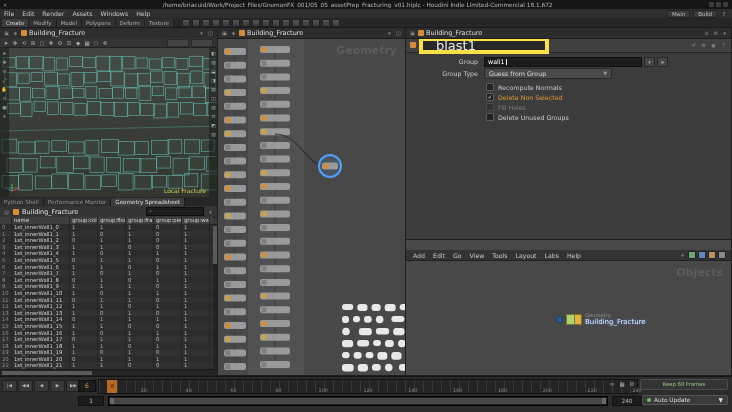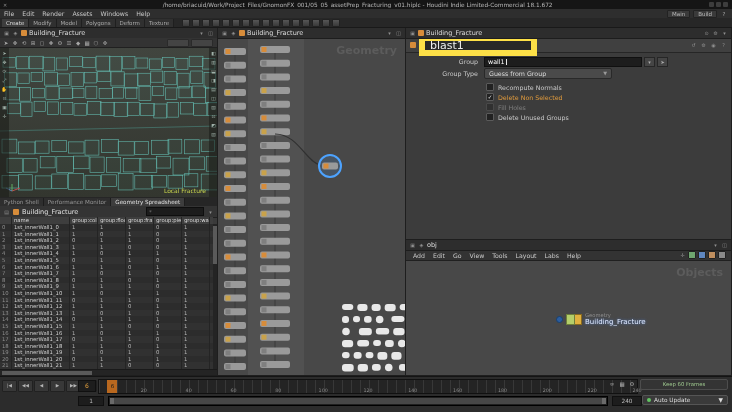--- a/index.html
+++ b/index.html
@@ -63,21 +63,21 @@
   .hthumb{position:absolute;left:2px;top:1px;width:90px;height:4px;background:#5a5a5a;}
 
   
   #mid-pane{left:218px;top:28px;width:188px;height:348px;background:#484848;}
   .net-canvas{position:absolute;left:0;top:10px;right:0;bottom:0;background:#484848;overflow:hidden;}
   .context-label{position:absolute;top:6px;right:8px;font-size:11px;font-weight:bold;color:#5c5c5c;z-index:3;pointer-events:none;}
 
   
   #param-pane{left:406px;top:28px;width:326px;height:212px;background:#3c3c3c;}
   .node-row{position:absolute;left:0;top:10px;right:0;height:14px;background:#404040;border-bottom:1px solid #262626;display:flex;align-items:center;gap:3px;padding:0 4px;}
-  .name-field{width:96px;height:9px;background:#282828;border:6px solid #fde047;color:#ececec;font-size:11px;line-height:9px;padding:0 5px;}
+  .name-field{width:96px;height:9px;background:#282828;border:4px solid #fde047;color:#ececec;font-size:13px;line-height:9px;padding:0 13px;}
   .node-row .right{margin-left:auto;display:flex;gap:3px;}
   .prow{position:absolute;left:0;right:0;height:11px;display:flex;align-items:center;}
   .plabel{width:72px;text-align:right;padding-right:6px;font-size:6.3px;color:#c9c9c9;flex:none;}
   .pfield{width:150px;height:8px;background:#1d1d1d;border:1px solid #101010;color:#fff;font-size:6.3px;line-height:8px;padding:0 3px;position:relative;}
   .caret{display:inline-block;width:1px;height:6px;background:#e8e8e8;vertical-align:middle;margin-left:1px;}
   .pmini{width:9px;height:8px;background:#454545;border:1px solid #262626;color:#aaa;font-size:5px;line-height:8px;text-align:center;margin-left:2px;}
   .pcombo{width:118px;height:9px;background:#4a4a4a;border:1px solid #292929;border-radius:2px;color:#ddd;font-size:6.3px;line-height:9px;padding:0 4px;display:flex;}
   .pcombo .arr{margin-left:auto;color:#999;font-size:5px;}
   #toggle-list{position:absolute;left:0;top:54px;right:0;}
   .trow{height:10px;display:flex;align-items:center;padding-left:80px;gap:4px;}
@@ -786,29 +786,20 @@
           <span class="tlabel">Fill Holes</span>
         </div>
         <div class="trow normal">
           <span class="cbox"></span>
           <span class="tlabel">Delete Unused Groups</span>
         </div>
       </div>
   </div>
 
   <div id="obj-pane" class="pane">
-    <div class="pane-header">
-      <span class="ph-icon">▣</span>
-      <span class="ph-icon">◈</span>
-      <span class="ph-path">obj</span>
-      <span class="ph-right">
-        <span class="ph-icon">▾</span>
-        <span class="ph-icon">◫</span>
-      </span>
-    </div>
     <div class="net-menubar">
       <div id="net-menus" style="display:flex;">
           <span class="net-menu">Add</span>
           <span class="net-menu">Edit</span>
           <span class="net-menu">Go</span>
           <span class="net-menu">View</span>
           <span class="net-menu">Tools</span>
           <span class="net-menu">Layout</span>
           <span class="net-menu">Labs</span>
           <span class="net-menu">Help</span>

